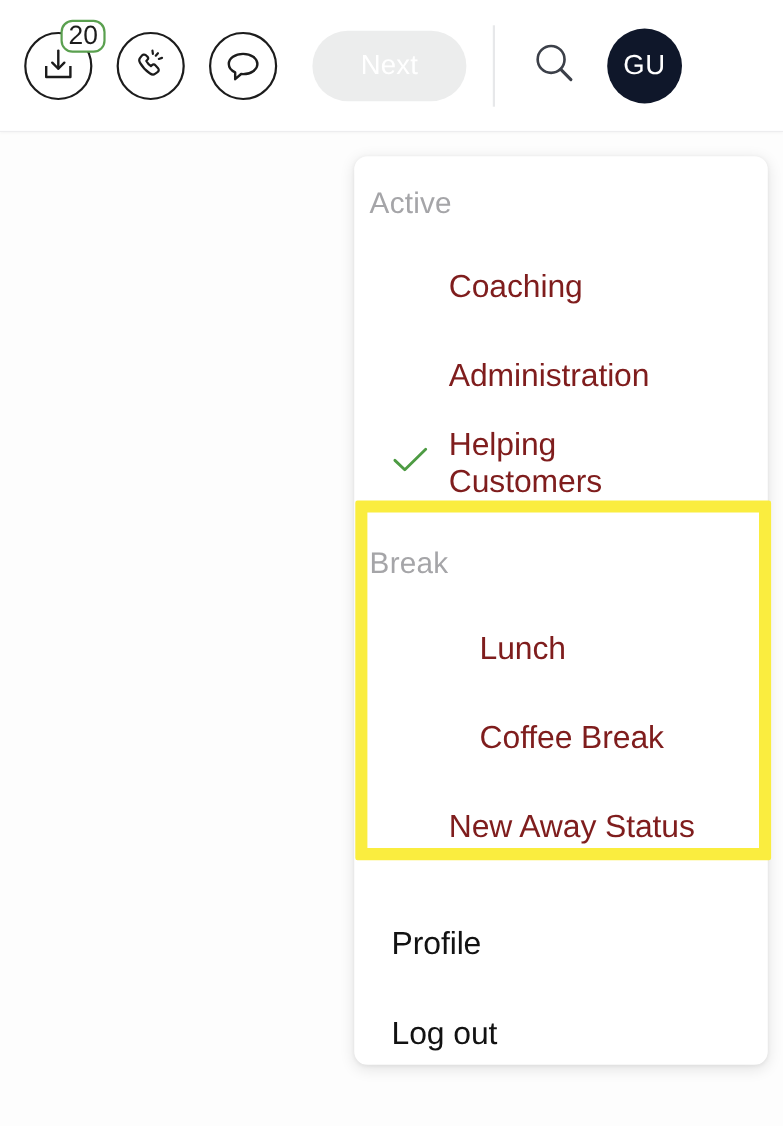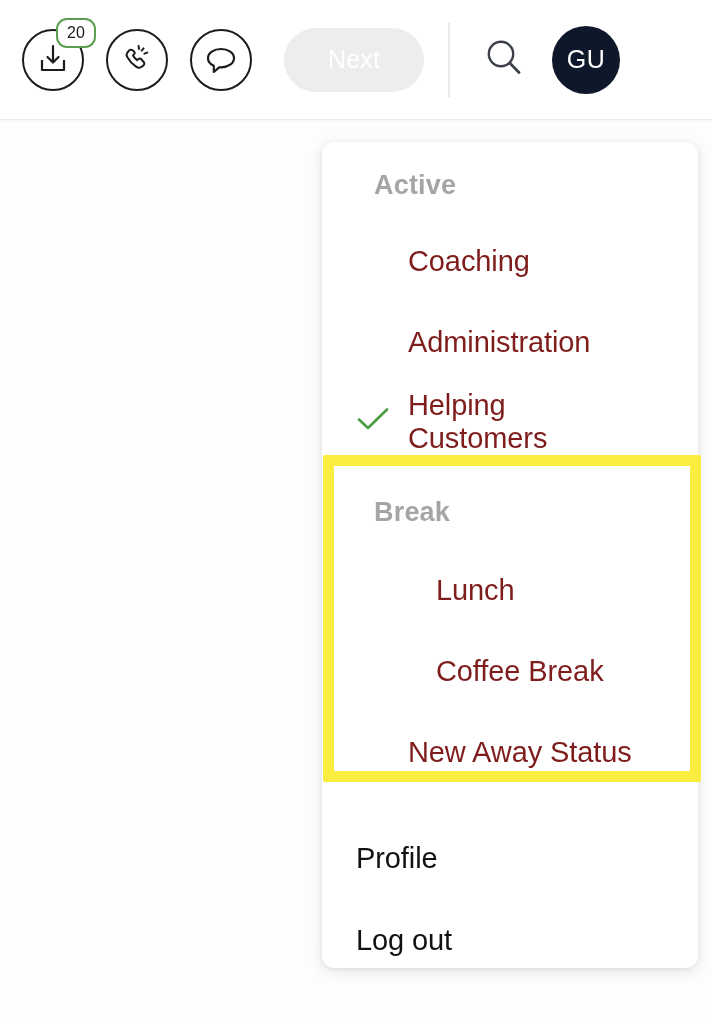--- a/index.html
+++ b/index.html
@@ -53,21 +53,21 @@
     position: absolute;
     top: -13px;
     right: -14px;
     min-width: 40px;
     height: 30px;
     padding: 0 5px;
     border: 2px solid #5aa04f;
     border-radius: 11px;
     background: #ffffff;
     color: #1c1c1c;
-    font-size: 16px;
+    font-size: 24px;
     line-height: 26px;
     text-align: center;
     font-family: "Liberation Sans", sans-serif;
   }
 
   #next-button {
     width: 140px;
     height: 64px;
     border-radius: 32px;
     border: none;
@@ -138,23 +138,23 @@
     border-radius: 12px;
     box-shadow: 0 3px 14px rgba(0,0,0,0.11), 0 1px 4px rgba(0,0,0,0.06);
     z-index: 10;
     overflow: visible;
   }
 
   .menu-section { position: relative; }
 
   .section-header {
     font-size: 27px;
-    font-weight: bold;
+    font-weight: normal;
     color: #a5a5a8;
-    padding-left: 52px;
+    padding-left: 14px;
     letter-spacing: 0.2px;
   }
 
   .menu-option {
     display: flex;
     align-items: center;
     font-size: 29px;
     color: #7f1d1d;
     cursor: pointer;
     padding-left: 34px;

